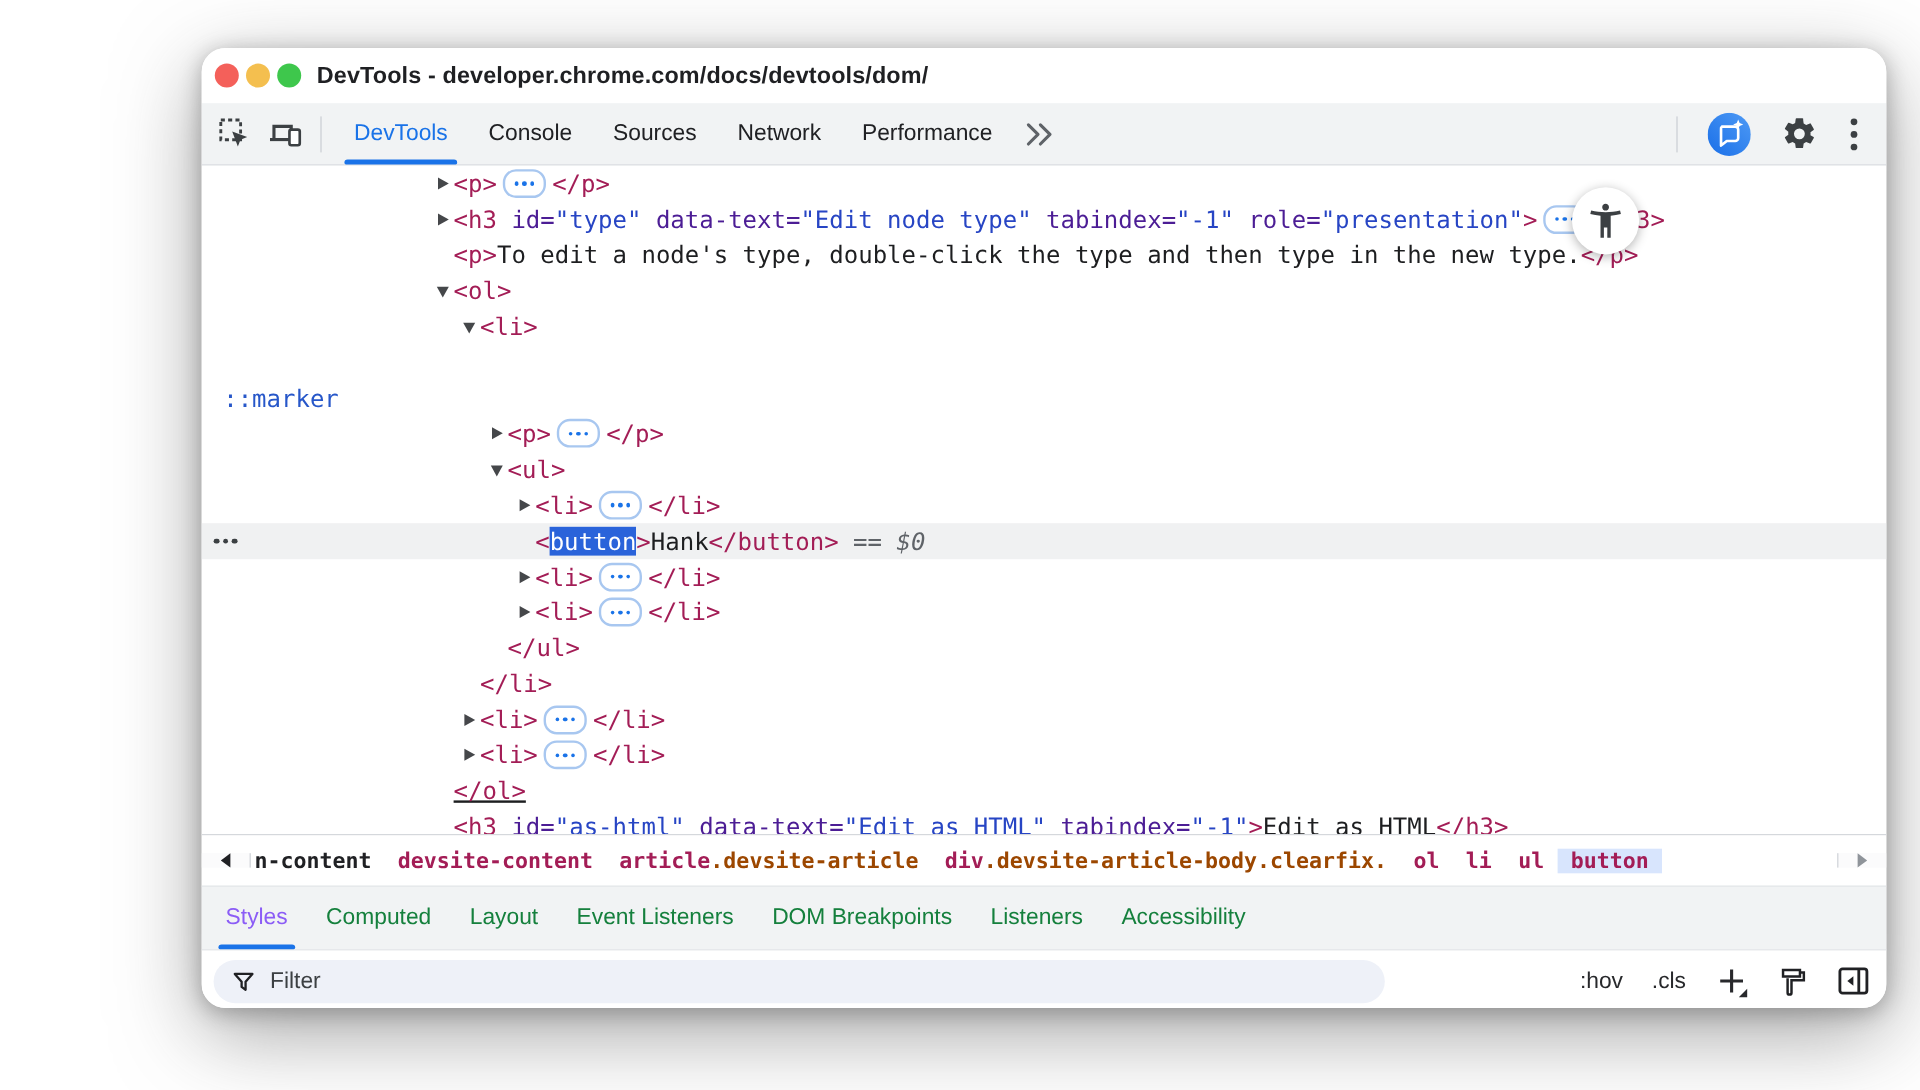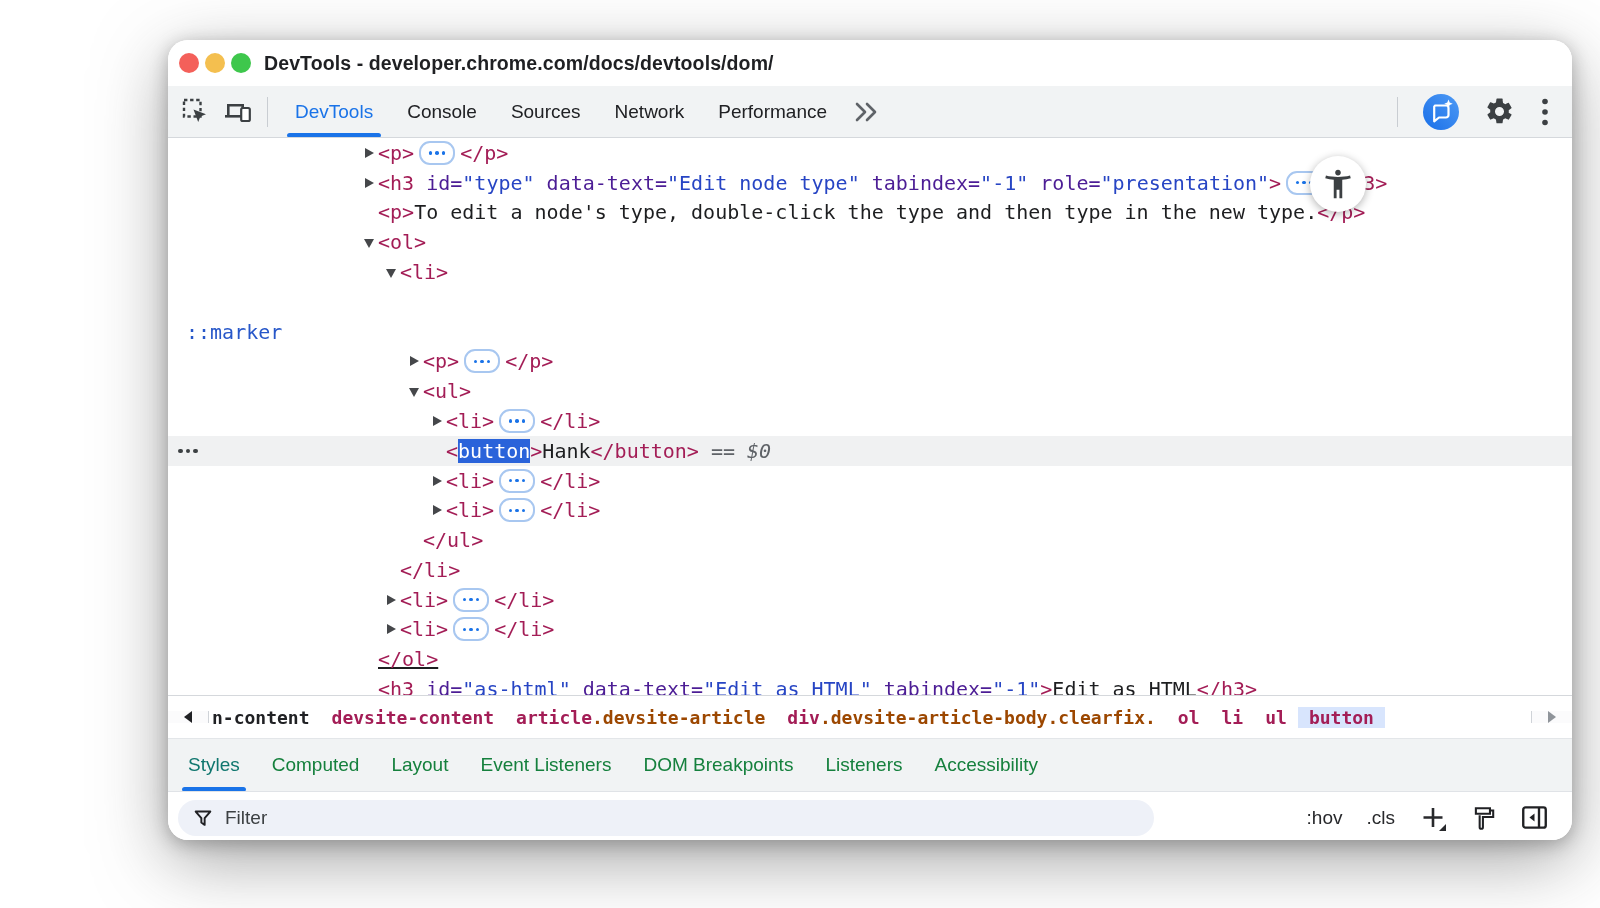--- a/index.html
+++ b/index.html
@@ -51,24 +51,24 @@
   .tri-l-sm{width:0;height:0;border-right:8px solid #202124;border-top:6px solid transparent;border-bottom:6px solid transparent;}
   .tri-r-sm{width:0;height:0;border-left:8px solid #8f949a;border-top:6px solid transparent;border-bottom:6px solid transparent;}
   .crumbs{display:flex;align-items:stretch;overflow:hidden;flex:1;}
   .crumb{display:flex;align-items:center;padding:0 11px;white-space:pre;}
   .crumb:first-child{padding-left:3px;}
   .crumb.sel{background:#d8e5fd;}
   .bc-tag{color:#a31d56;} .bc-cls{color:#9c4700;} .bc-plain{color:#202124;}
   
   .stylebar{height:52px;background:#f1f3f4;display:flex;align-items:stretch;padding-left:4px;font-size:19px;border-top:1px solid #e3e6e9;}
   .stab{padding:0 16px;display:flex;align-items:center;color:#15803d;position:relative;}
-  .stab.active{color:#0f766e;}
+  .stab.active{color:#8b5cf6;}
   .stab.active::after{content:"";position:absolute;left:10px;right:10px;bottom:0;height:4px;border-radius:4px 4px 2px 2px;background:#1a73e8;}
   
-  .filterbar{height:51px;display:flex;align-items:center;background:#fff;padding:0 24px 0 10px;border-top:1px solid #e0e3e7;}
+  .filterbar{height:51px;display:flex;align-items:center;background:#fff;padding:0 14px 0 10px;border-top:1px solid #e0e3e7;}
   .filter-input{flex:1;max-width:948px;height:36px;background:#eef1f8;border-radius:18px;display:flex;align-items:center;
     padding:0 14px;gap:11px;color:#3c4043;font-size:19px;}
   .filter-controls{display:flex;align-items:center;margin-left:auto;gap:24px;font-size:19px;color:#28292c;}
   .pseudo-toggle{cursor:default;}
 </style>
 </head>
 <body>
 
 <div class="window">
 

